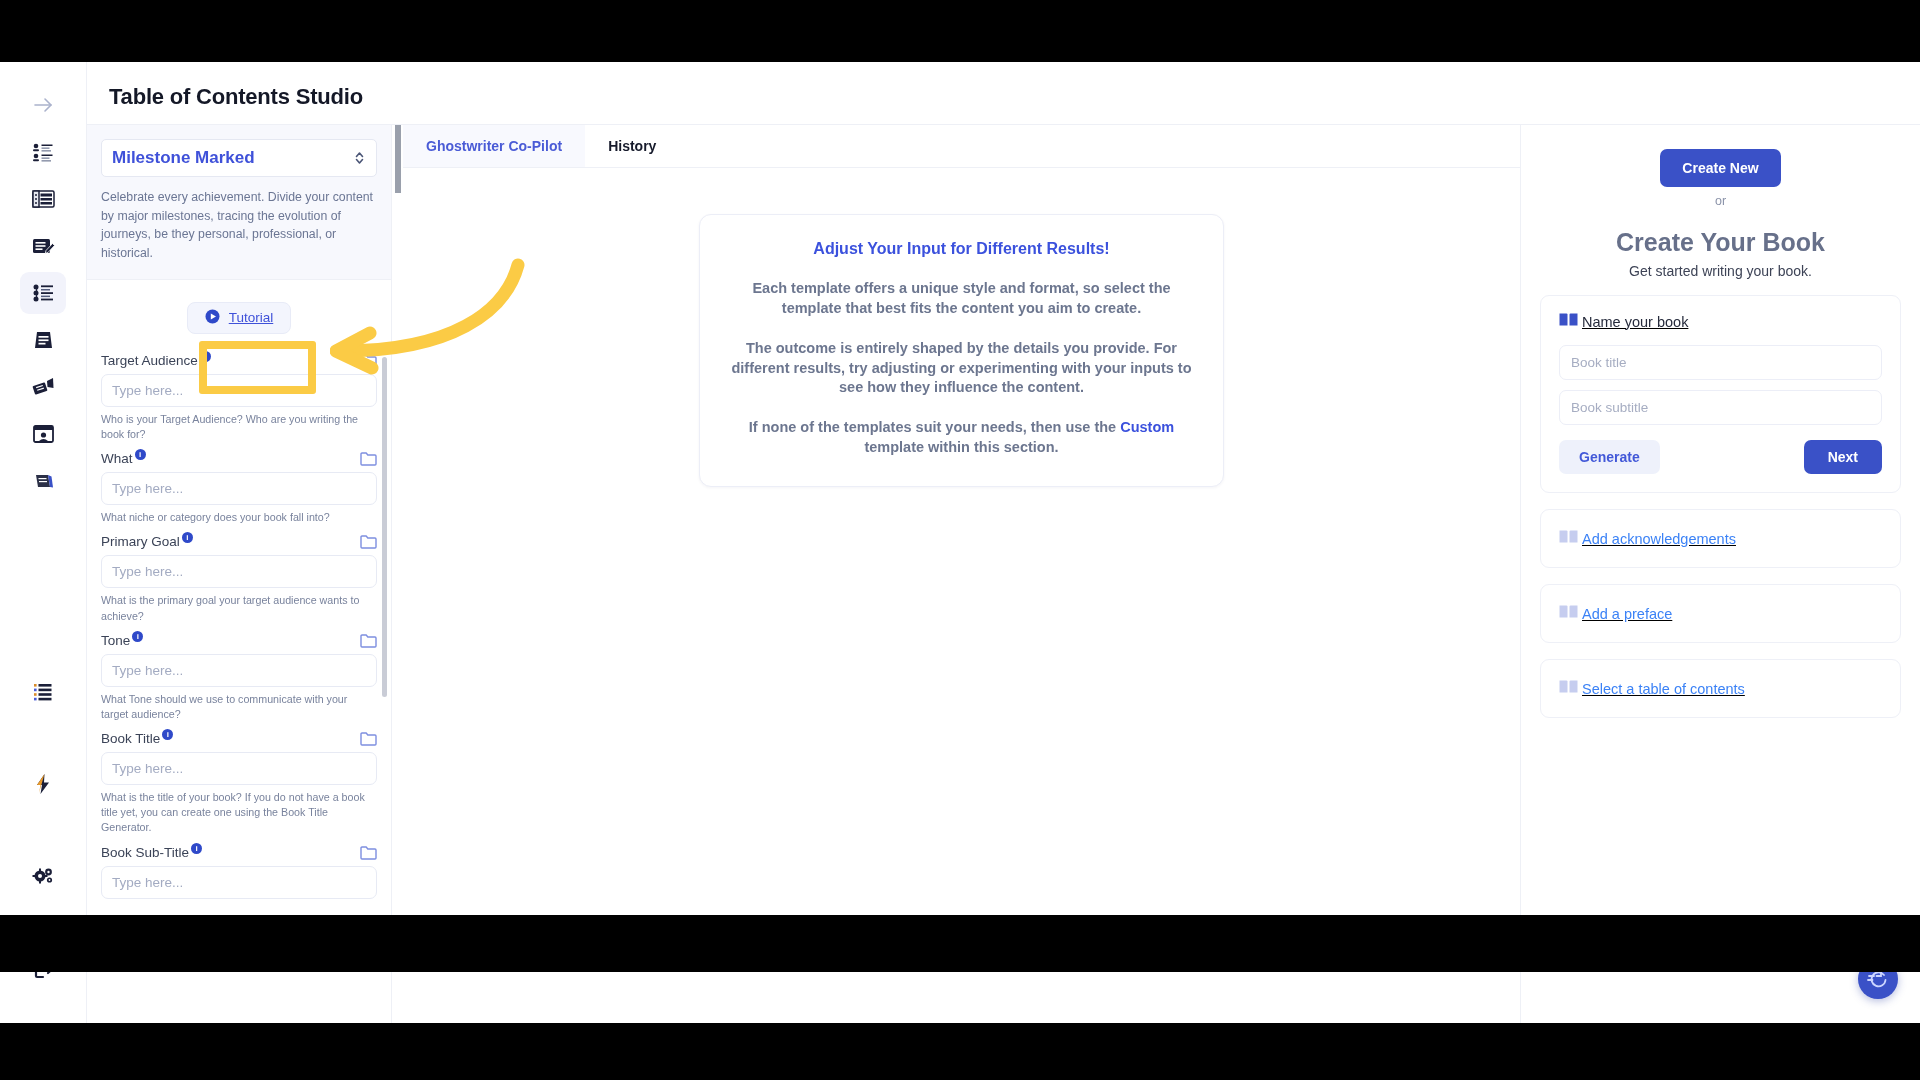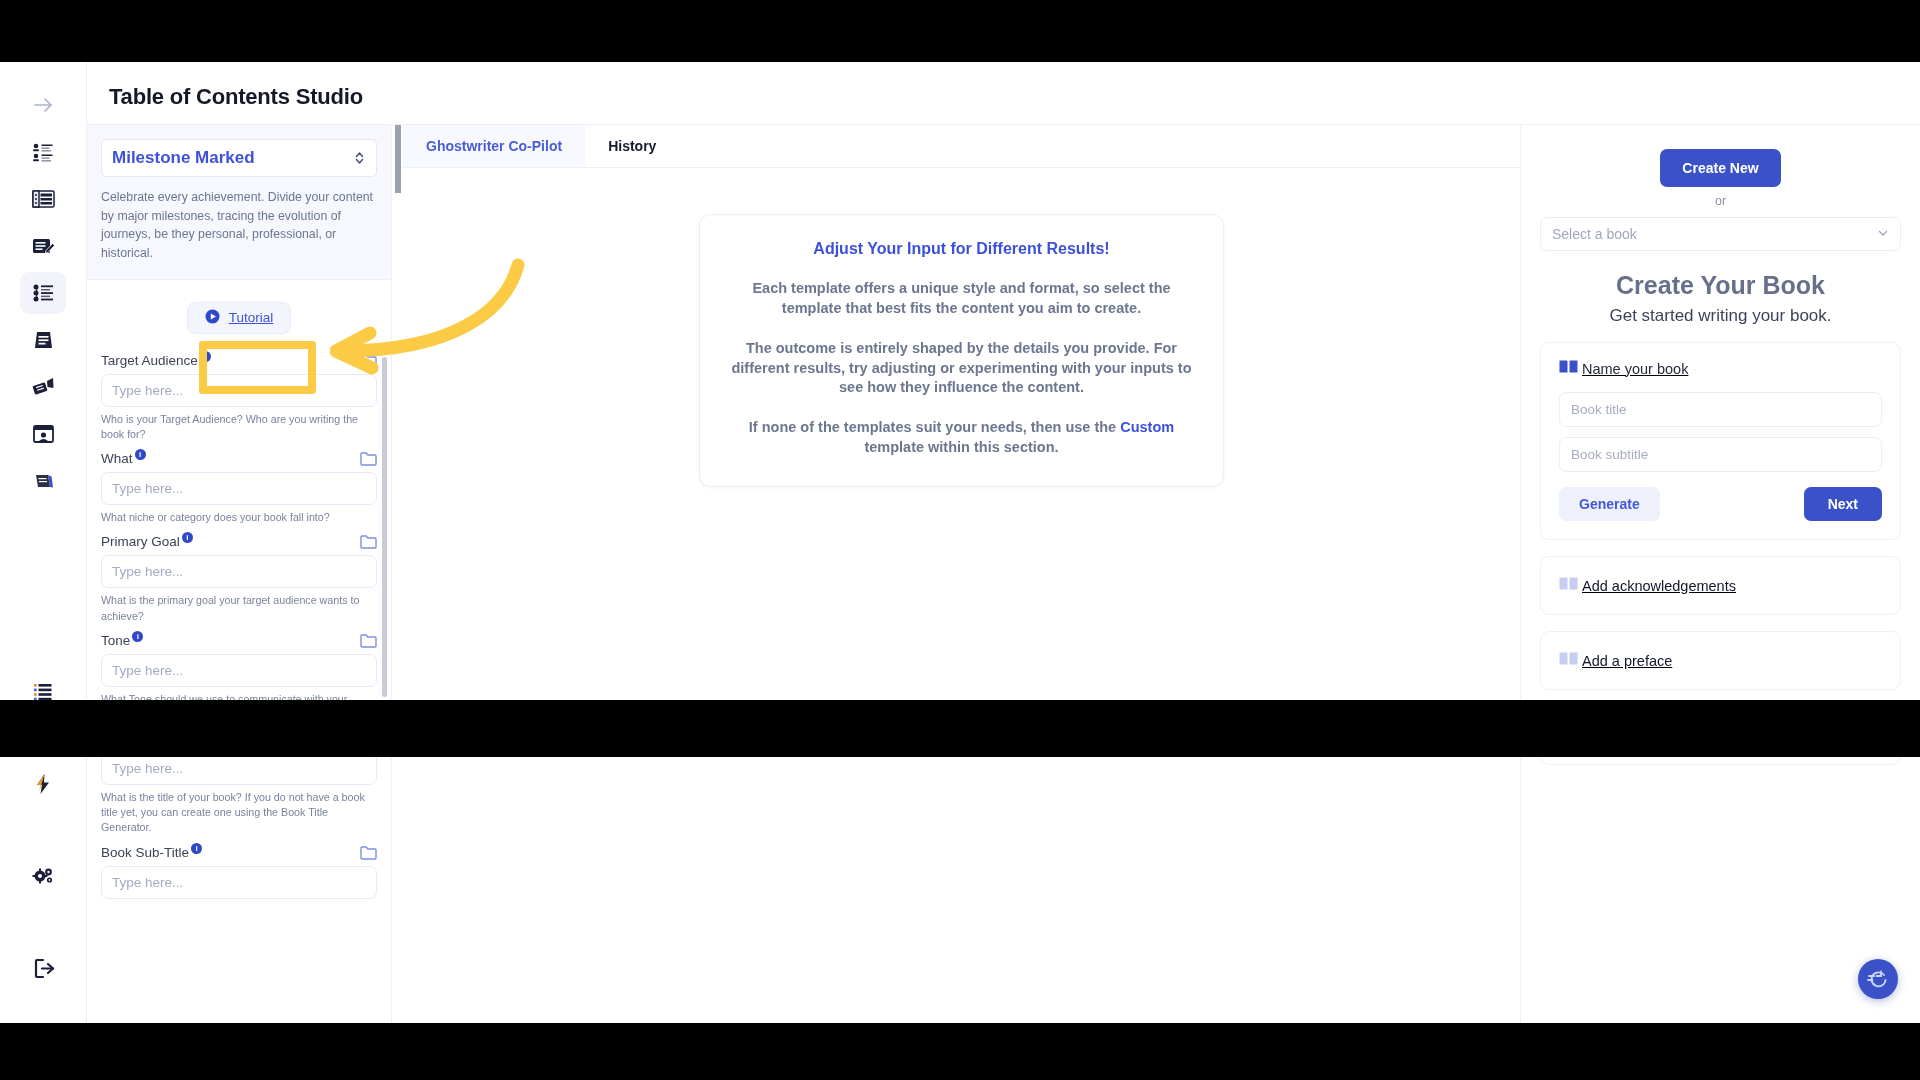--- a/index.html
+++ b/index.html
@@ -2,21 +2,21 @@
 <html><head>
 <meta charset="utf-8">
 <style>
   * { box-sizing: border-box; margin: 0; padding: 0; }
   html, body {
     width: 1920px; height: 1080px;
     font-family: "Liberation Sans", sans-serif;
     background: #000000;
     overflow: hidden;
   }
-  #screen { position: relative; width: 1920px; height: 757px; background:#000; }
+  #screen { position: relative; width: 1920px; height: 972px; background:#000; }
 
   
   .letterbox { position:absolute; left:0; width:1920px; background:#000; z-index:50; }
   .lb-top { top:0; height:62px; }
   .lb-bottom { bottom:0; height:57px; }
 
   
   .app {
     position:absolute; left:0; top:62px; width:1920px; height:961px;
     background:#ffffff; display:flex;
@@ -145,21 +145,21 @@
   }
   .or-text { text-align:center; font-size:12.5px; color:#8b93a9; margin:7px 0 9px 0; }
   .book-select {
     width:100%; height:34px; border:1px solid #eceef7; border-radius:7px;
     background:#fff; padding:0 11px; font-size:14px; color:#a0a8bf;
     display:flex; align-items:center; justify-content:space-between; cursor:pointer;
   }
   .right-title {
     text-align:center; font-size:25px; color:#67708a; margin-top:20px; font-weight:bold;
   }
-  .right-sub { text-align:center; font-size:17px; color:#3d4356; margin-top:6px; }
+  .right-sub { text-align:center; font-size:14px; color:#3d4356; margin-top:6px; }
 
   .step-card {
     margin-top:16px; border:1px solid #eef0f7; border-radius:9px;
     padding:16px 18px 18px 18px;
   }
   .step-head { display:flex; align-items:center; gap:4px; margin-bottom:14px;text-decoration:underline; }
   .step-label { font-size:14.5px; color:#262b3c; }
   .step-input {
     width:100%; height:35px; border:1px solid #eceef7; border-radius:7px;
     padding:0 11px; font-size:13.5px; color:#2b3147; margin-bottom:10px;
@@ -172,21 +172,21 @@
     height:34px; padding:0 20px; font-size:14px; font-weight:bold; cursor:pointer;
     font-family:"Liberation Sans", sans-serif;
   }
   .btn-next {
     background:#3a51c7; color:#fff; border:none; border-radius:7px;
     height:34px; padding:0 24px; font-size:14px; font-weight:bold; cursor:pointer;
     font-family:"Liberation Sans", sans-serif;
   }
   .step-card.disabled { padding:19px 18px; }
   .step-card.disabled .step-head { margin-bottom:0; }
-  .step-card.disabled .step-label { color:#0f172a;text-align:right; }
+  .step-card.disabled .step-label { color:#3b82f6;text-align:right; }
 
   
   .fab {
     position:absolute; right:22px; bottom:24px; width:40px; height:40px;
     border-radius:50%; background:#3a51c7; display:flex; align-items:center;
     justify-content:center; cursor:pointer; box-shadow:0 2px 8px rgba(40,60,160,.35);
   }
 
   
   .anno { position:absolute; pointer-events:none; z-index:40; }
@@ -473,28 +473,20 @@
               <div class="info-para">Each template offers a unique style and format, so select the template that best fits the content you aim to create.</div>
               <div class="info-para">The outcome is entirely shaped by the details you provide. For different results, try adjusting or experimenting with your inputs to see how they influence the content.</div>
               <div class="info-para"><span>If none of the templates suit your needs, then use the </span><span class="info-link">Custom</span><span> template within this section.</span></div>
             </div>
           </div>
         </div>
 
         <div class="right">
           <button class="create-new-btn">Create New</button>
           <div class="or-text">or</div>
-          <div class="book-select">
-            <span>Select a book</span>
-            <span>
-              <svg width="12" height="12" viewBox="0 0 12 12" fill="none" stroke="#9aa2b8" stroke-width="1.3" stroke-linecap="round" stroke-linejoin="round">
-                  <polyline points="2.5,4.5 6,8 9.5,4.5"></polyline>
-                </svg>
-            </span>
-          </div>
 
           <div class="right-title">Create Your Book</div>
           <div class="right-sub">Get started writing your book.</div>
 
           <div class="step-card">
             <div class="step-head">
               <span>
                 <svg width="19" height="15" viewBox="0 0 19 15">
                     <path d="M0.5 1.5 h7 a1 1 0 0 1 1 1 v11 h-8 z" fill="#3a51c7"></path>
                     <path d="M18.5 1.5 h-7 a1 1 0 0 0 -1 1 v11 h8 z" fill="#3a51c7"></path>

